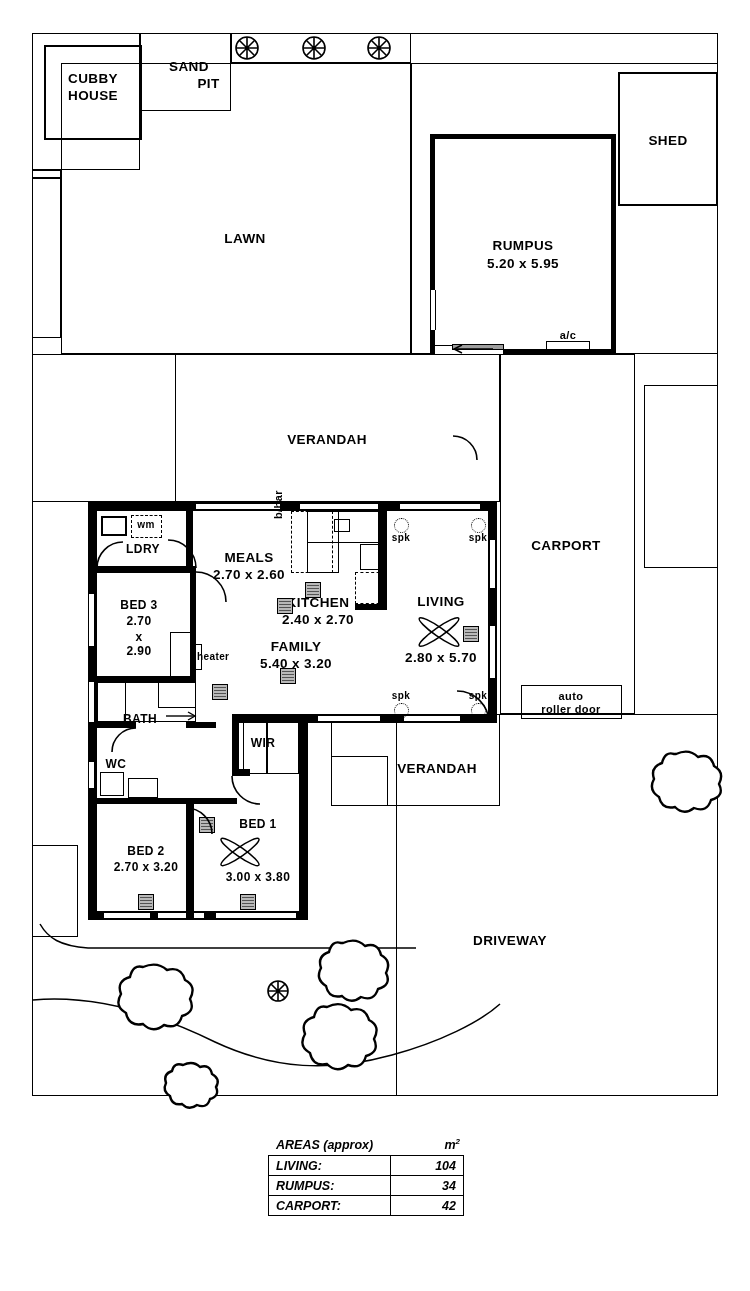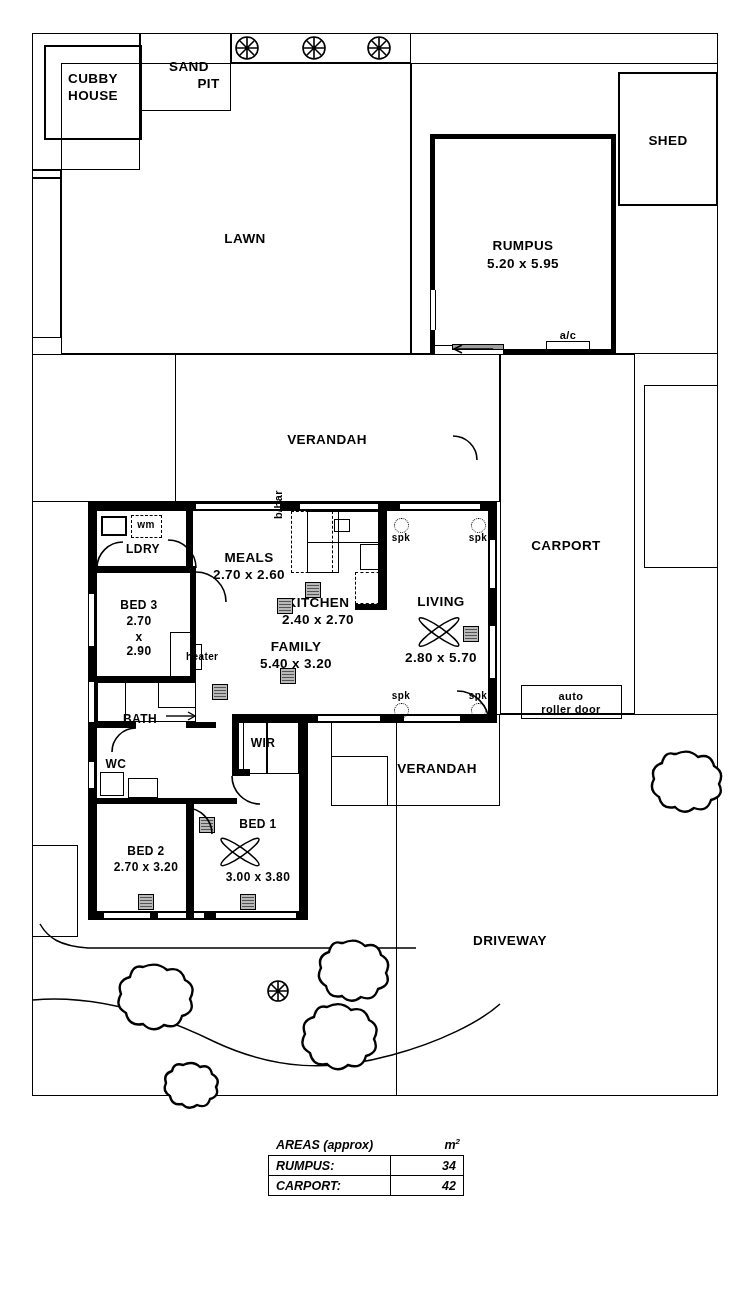--- a/index.html
+++ b/index.html
@@ -154,21 +154,21 @@
   <div class="lbl c mid" style="left:139px;top:645px;">2.90</div>
 
   <div class="box thin" style="left:170px;top:632px;width:26px;height:48px;"></div>
   <div class="lbl c xs" style="left:183px;top:644px;"></div>
 
   <div class="wall" style="left:92px;top:676px;width:104px;height:6px;"></div>
 
   <div class="wall" style="left:190px;top:566px;width:6px;height:116px;"></div>
 
   <div class="box thin" style="left:193px;top:644px;width:9px;height:26px;border-width:1.6px;"></div>
-  <div class="lbl xs" style="left:186px;top:651px;">heater</div>
+  <div class="lbl xs" style="left:197px;top:651px;">heater</div>
 
   <div class="box thin" style="left:97px;top:682px;width:99px;height:40px;"></div>
   <div class="box thin" style="left:97px;top:682px;width:29px;height:40px;"></div>
   <div class="box thin" style="left:158px;top:682px;width:38px;height:26px;"></div>
   <div class="lbl c xs" style="left:177px;top:689px;"></div>
   <div class="lbl c mid" style="left:140px;top:713px;">BATH</div>
   <div class="wall" style="left:92px;top:722px;width:44px;height:6px;"></div>
   <div class="wall" style="left:186px;top:722px;width:30px;height:6px;"></div>
 
   <div class="lbl c mid" style="left:116px;top:758px;">WC</div>
@@ -294,20 +294,24 @@
     </g>
   </svg>
 
   <div id="areas">
     <div class="hdr">
       <span>AREAS (approx)</span>
       <span><span>m</span><sup>2</sup></span>
     </div>
     <table>
       <tbody>
+        <tr>
+          <td>LIVING:</td>
+          <td class="n">104</td>
+        </tr>
         <tr>
           <td>RUMPUS:</td>
           <td class="n">34</td>
         </tr>
         <tr>
           <td>CARPORT:</td>
           <td class="n">42</td>
         </tr>
       </tbody>
     </table>

